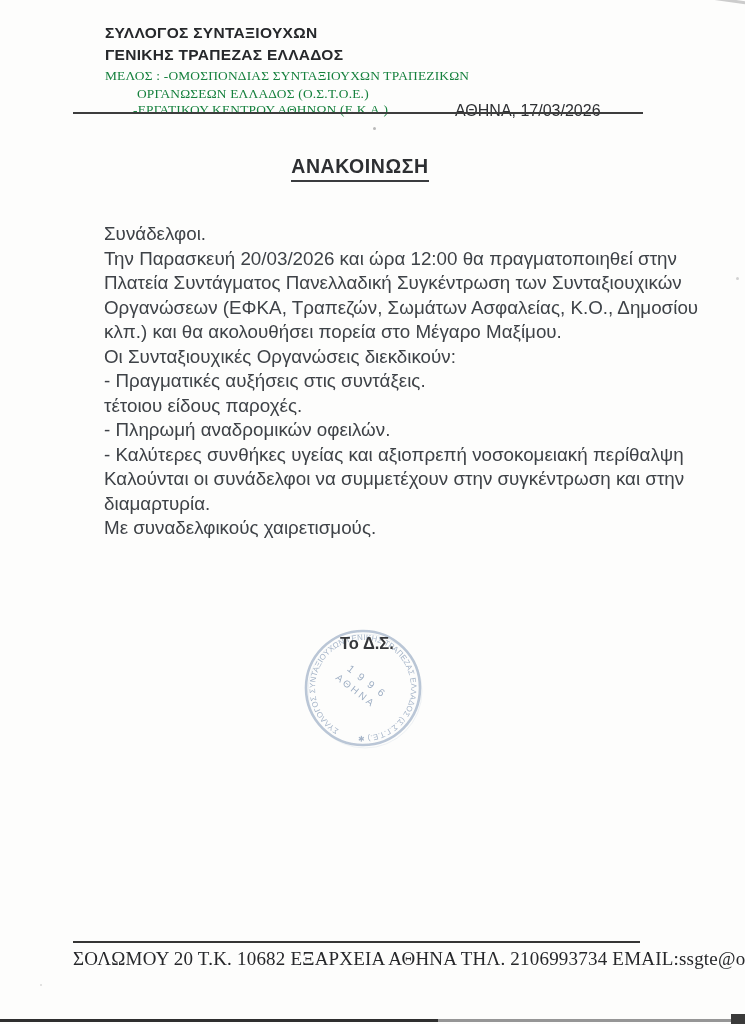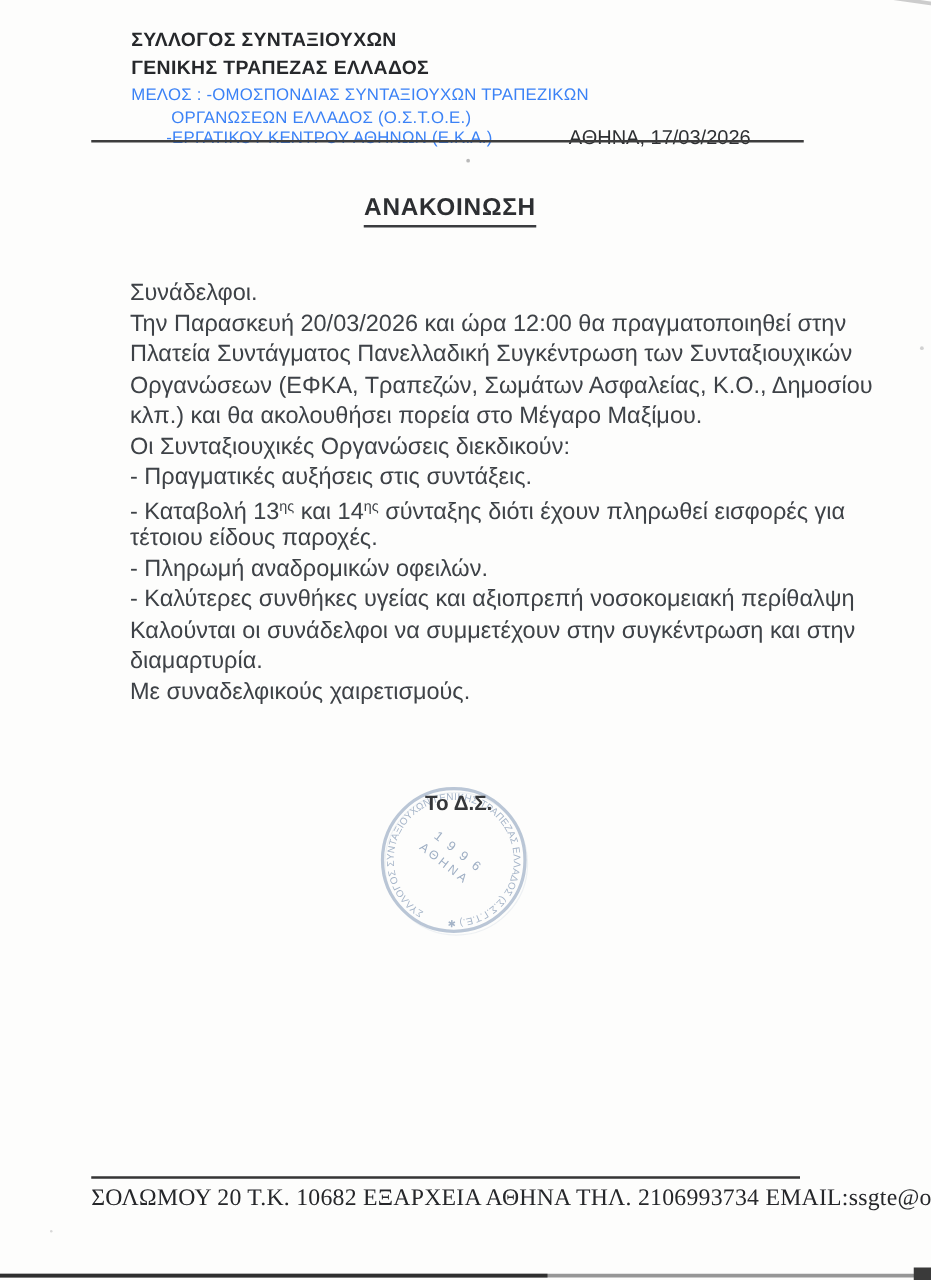--- a/index.html
+++ b/index.html
@@ -8,21 +8,21 @@
     position:relative;
     width:745px;height:1024px;
     background:#fdfdfc;
     overflow:hidden;
     font-family:"Liberation Sans", sans-serif;
     color:#3e4247;
   }
   
   .hline{position:absolute;white-space:nowrap;}
   .h-bold{font-weight:bold;font-size:15.5px;color:#26282b;letter-spacing:.3px;}
-  .h-reg{font-size:13.4px;color:#3b82f6;letter-spacing:.2px;}
+  .h-reg{font-size:13.4px;color:#15803d;letter-spacing:.2px;font-family:Liberation Serif, serif;}
   .org1{left:105px;top:24px;}
   .org2{left:105px;top:46px;}
   .mem1{left:105px;top:68px;}
   .mem2{left:137px;top:86px;}
   .mem3{left:133px;top:102px;}
   .dateline{left:455px;top:102px;font-size:16px;color:#2e3033;}
   .header-rule{position:absolute;left:73px;top:112px;width:570px;height:2px;background:#3d3d3d;}
   
   .title-wrap{position:absolute;left:0;top:155px;width:720px;text-align:center;}
   .title{
@@ -72,21 +72,20 @@
   </div>
 
   <div class="body-block">
     <div class="bline">Συνάδελφοι.</div>
     <div class="bline">Την Παρασκευή 20/03/2026 και ώρα 12:00 θα πραγματοποιηθεί στην</div>
     <div class="bline">Πλατεία Συντάγματος Πανελλαδική Συγκέντρωση των Συνταξιουχικών</div>
     <div class="bline">Οργανώσεων (ΕΦΚΑ, Τραπεζών, Σωμάτων Ασφαλείας, Κ.Ο., Δημοσίου</div>
     <div class="bline">κλπ.) και θα ακολουθήσει πορεία στο Μέγαρο Μαξίμου.</div>
     <div class="bline">Οι Συνταξιουχικές Οργανώσεις διεκδικούν:</div>
     <div class="bline">- Πραγματικές αυξήσεις στις συντάξεις.</div>
-    <div class="bline"><span>- Καταβολή 13</span><sup>ης</sup><span> και 14</span><sup>ης</sup><span> σύνταξης διότι έχουν πληρωθεί εισφορές για</span></div>
     <div class="bline">τέτοιου είδους παροχές.</div>
     <div class="bline">- Πληρωμή αναδρομικών οφειλών.</div>
     <div class="bline">- Καλύτερες συνθήκες υγείας και αξιοπρεπή νοσοκομειακή περίθαλψη</div>
     <div class="bline">Καλούνται οι συνάδελφοι να συμμετέχουν στην συγκέντρωση και στην</div>
     <div class="bline">διαμαρτυρία.</div>
     <div class="bline">Με συναδελφικούς χαιρετισμούς.</div>
   </div>
 
   <div class="sig">Το Δ.Σ.</div>
 

